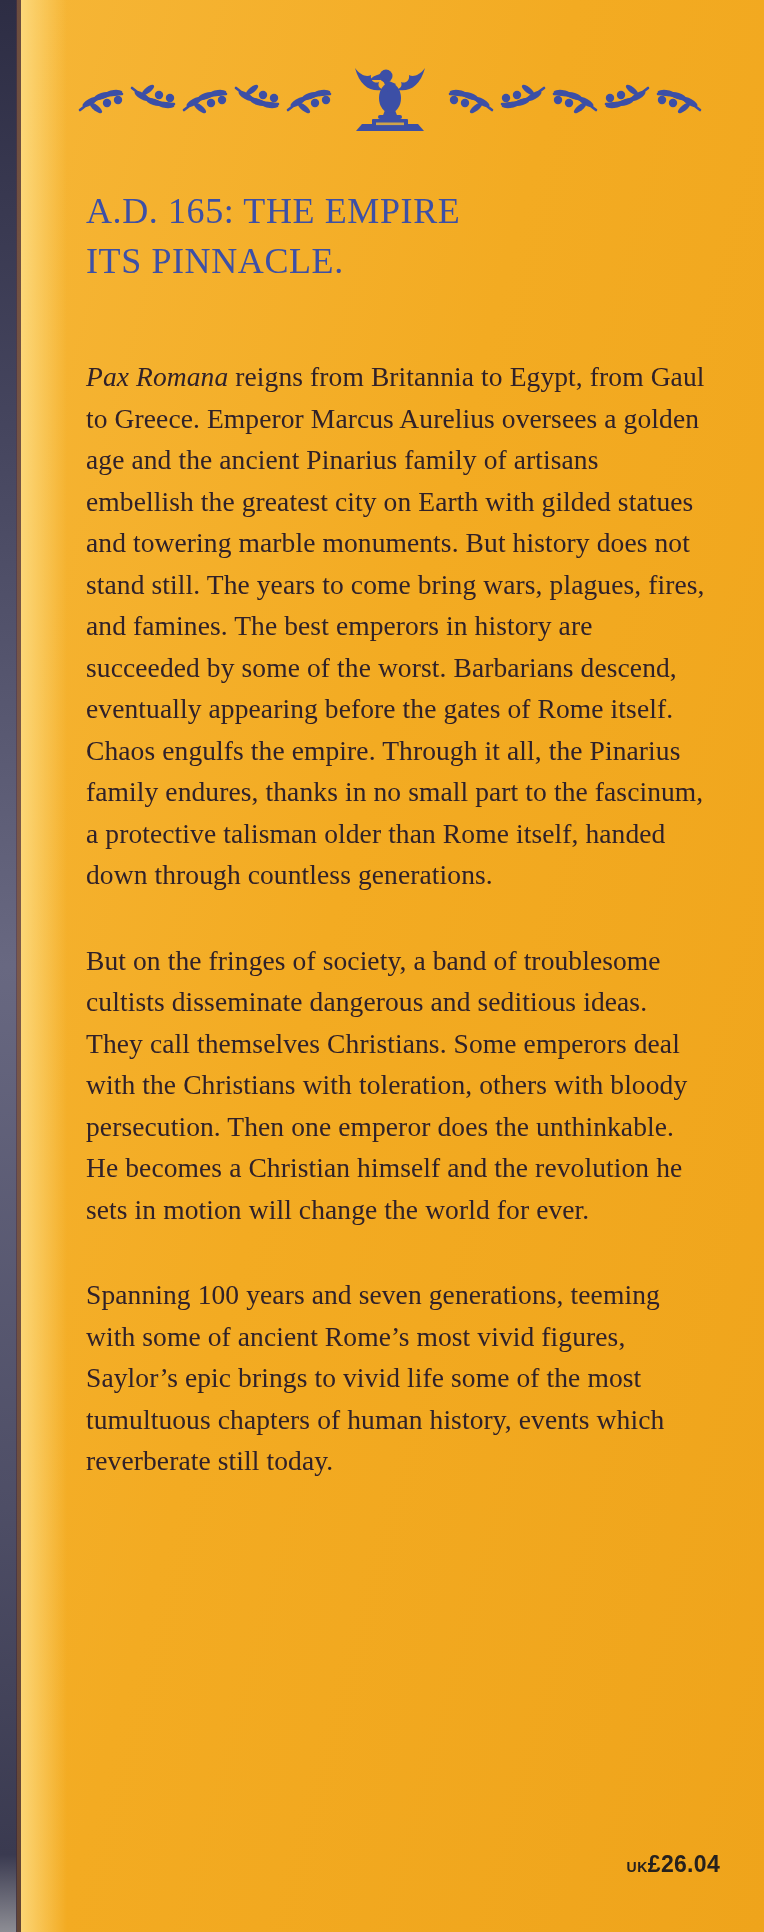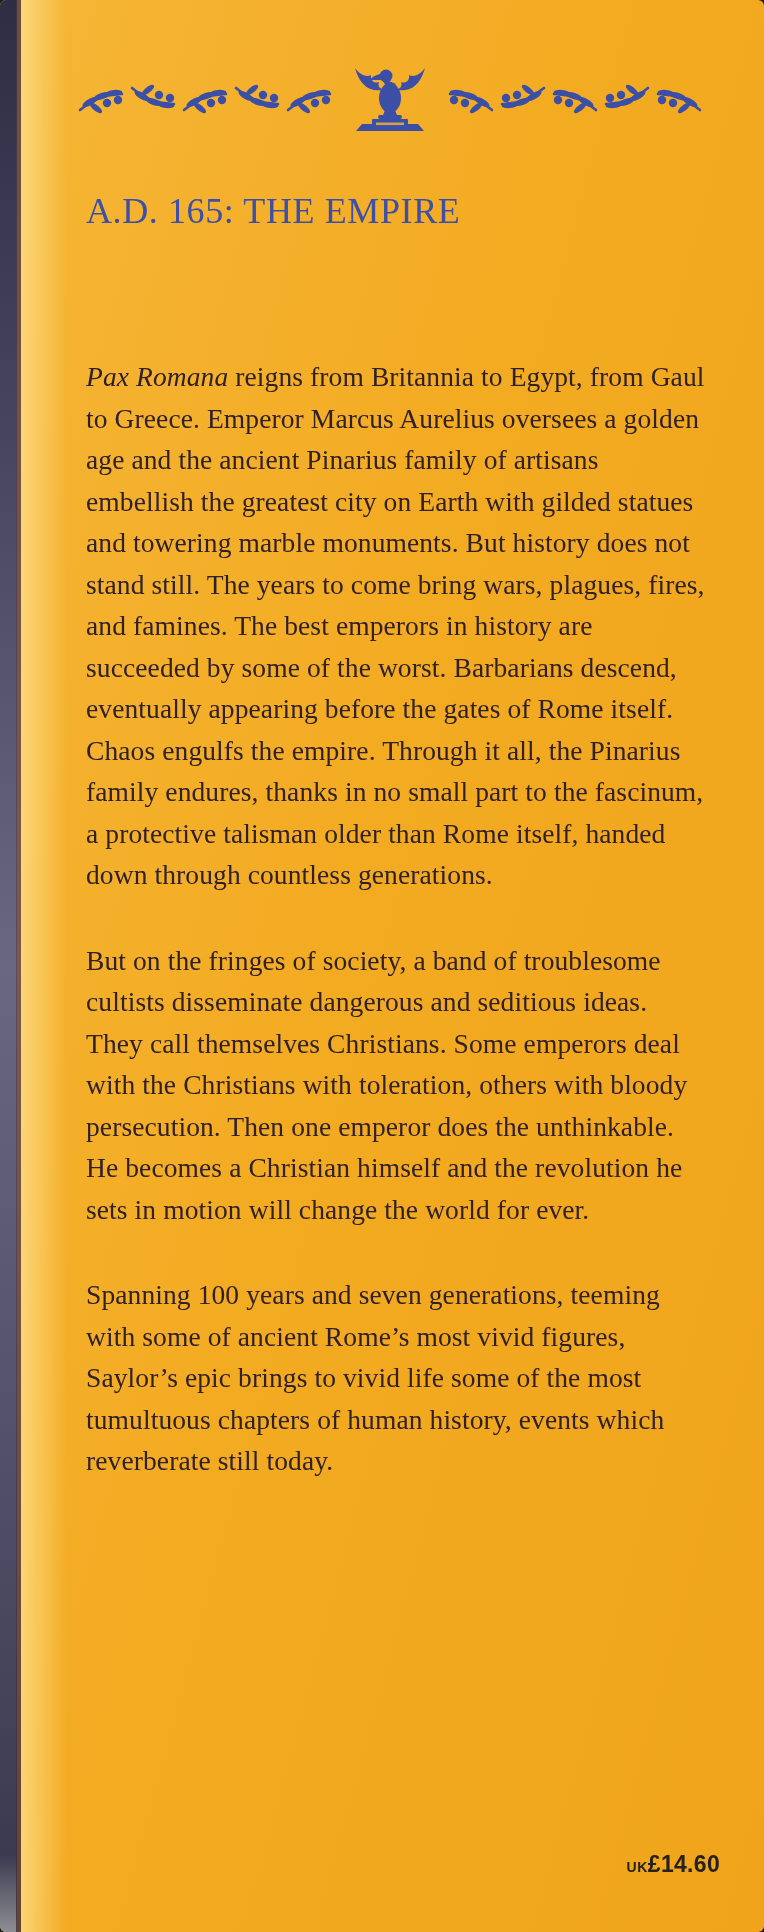--- a/index.html
+++ b/index.html
@@ -1,20 +1,19 @@
 <!DOCTYPE html>
 <html><head>
 <meta charset="utf-8">
 <style>
   html,body { margin:0; padding:0; background:#1d1d1d; }
   .flap {
     position:relative; width:764px; height:1932px; overflow:hidden;
     background: linear-gradient(105deg, #f6b637 0%, #f3ab22 45%, #efa41b 100%);
     font-family:"Liberation Serif","DejaVu Serif",serif;
-    border-radius:6px;
   }
   .spine {
     position:absolute; left:0; top:0; bottom:0; width:17px;
     background: linear-gradient(180deg,#2d2d44 0%, #45455e 22%, #686881 50%, #4e4e66 78%, #3a3a50 96%, #8d8d94 100%);
   }
   .crease {
     position:absolute; left:16px; top:0; bottom:0; width:5px;
     background: linear-gradient(180deg,#4a3340 0%, #5d4352 50%, #3f2b37 100%);
     opacity:.8;
   }
@@ -90,25 +89,26 @@
       <circle cx="316" cy="14" r="6.5"></circle>
       <path d="M310,12 Q302,14 300,18 L311,18 Z"></path>
       <path d="M312,16 L326,22 L318,30 Z"></path>
       <path d="M312,28 C300,30 290,24 285,6 C291,14 297,15 301,13 C300,19 305,22 309,20 C307,25 311,28 316,27 Z"></path>
       <path d="M328,28 C340,30 350,24 355,6 C349,14 343,15 339,13 C340,19 335,22 331,20 C333,25 329,28 324,27 Z"></path>
     </g>
   </svg>
 
   <div class="headline">
     <div>A.D. 165: THE EMPIRE</div>
+    <div>ITS PINNACLE.</div>
   </div>
 
   <div class="body-copy">
     <p><em>Pax Romana</em><span> reigns from Britannia to Egypt, from Gaul to Greece. Emperor Marcus Aurelius oversees a golden age and the ancient Pinarius family of artisans embellish the greatest city on Earth with gilded statues and towering marble monuments. But history does not stand still. The years to come bring wars, plagues, fires, and famines. The best emperors in history are succeeded by some of the worst. Barbarians descend, eventually appearing before the gates of Rome itself. Chaos engulfs the empire. Through it all, the Pinarius family endures, thanks in no small part to the fascinum, a protective talisman older than Rome itself, handed down through countless generations.</span></p>
     <p><span>But on the fringes of society, a band of troublesome cultists disseminate dangerous and seditious ideas. They call themselves Christians. Some emperors deal with the Christians with toleration, others with bloody persecution. Then one emperor does the unthinkable. He becomes a Christian himself and the revolution he sets in motion will change the world for ever.</span></p>
     <p><span>Spanning 100 years and seven generations, teeming with some of ancient Rome’s most vivid figures, Saylor’s epic brings to vivid life some of the most tumultuous chapters of human history, events which reverberate still today.</span></p>
   </div>
 
   <div class="price">
-    <span class="uk">UK</span><span>£14.60</span>
+    <span class="uk">UK</span><span>£26.04</span>
   </div>
 
 </div>
 
 </body></html>

